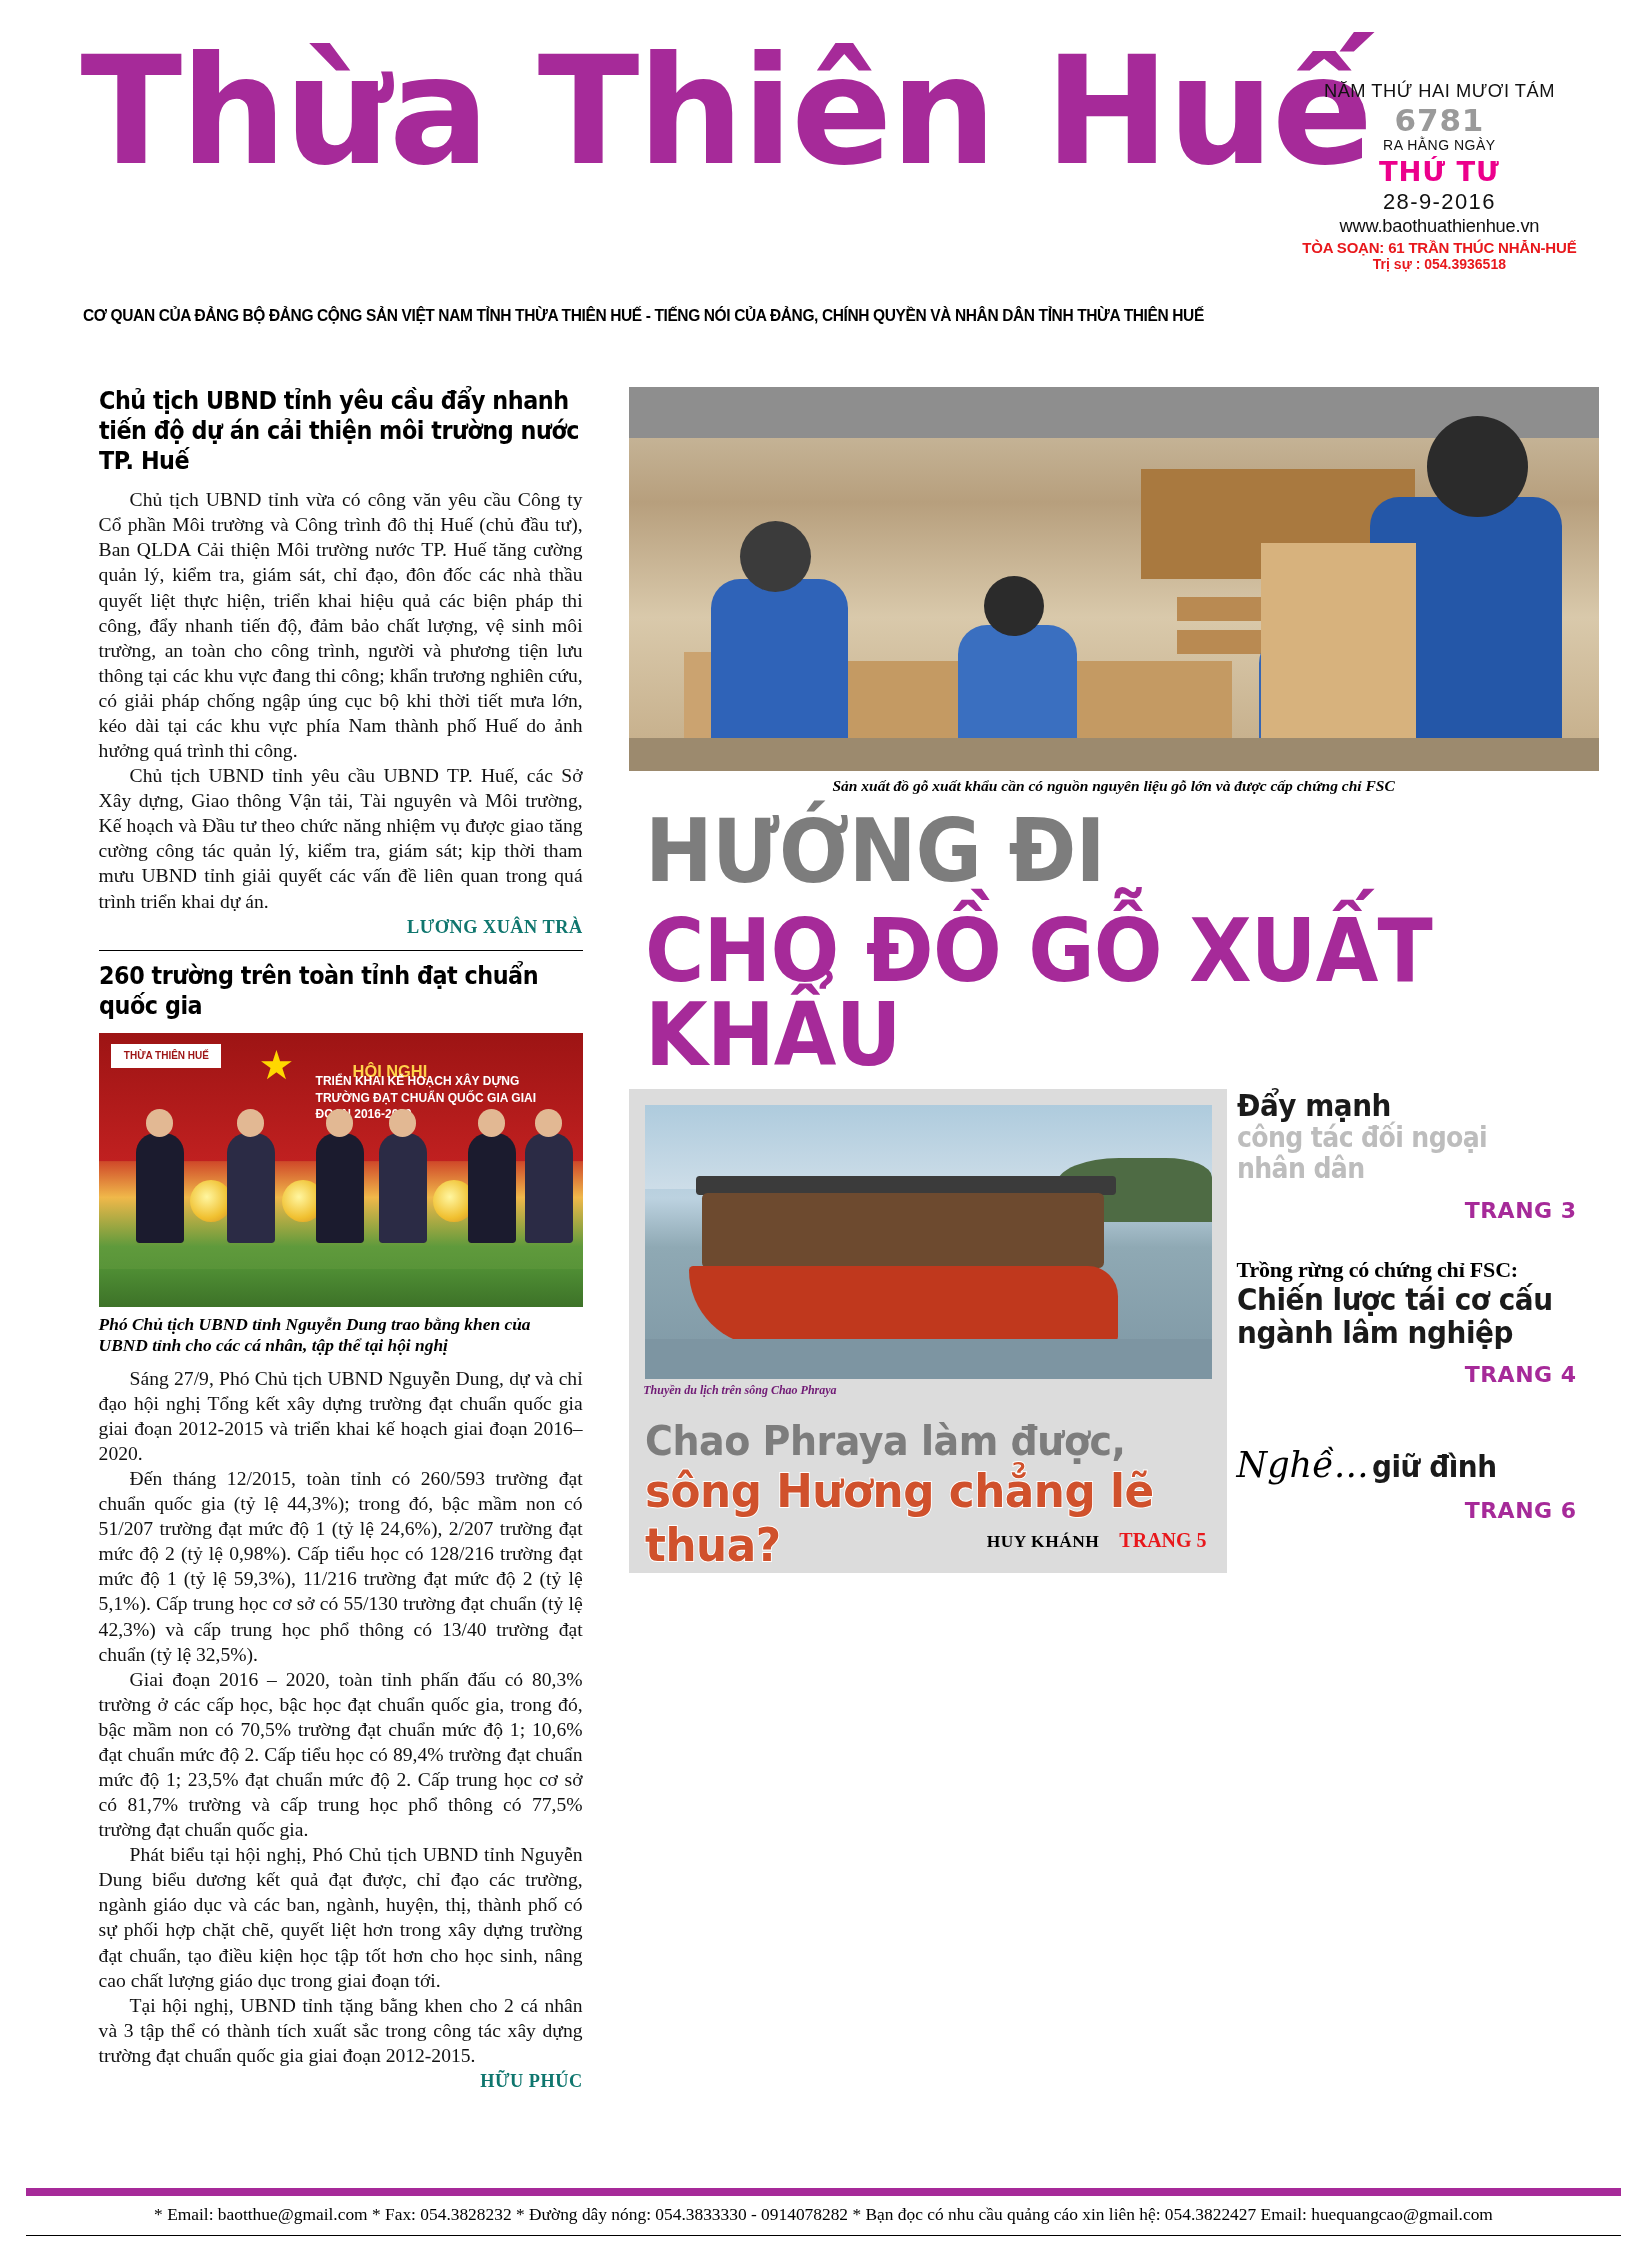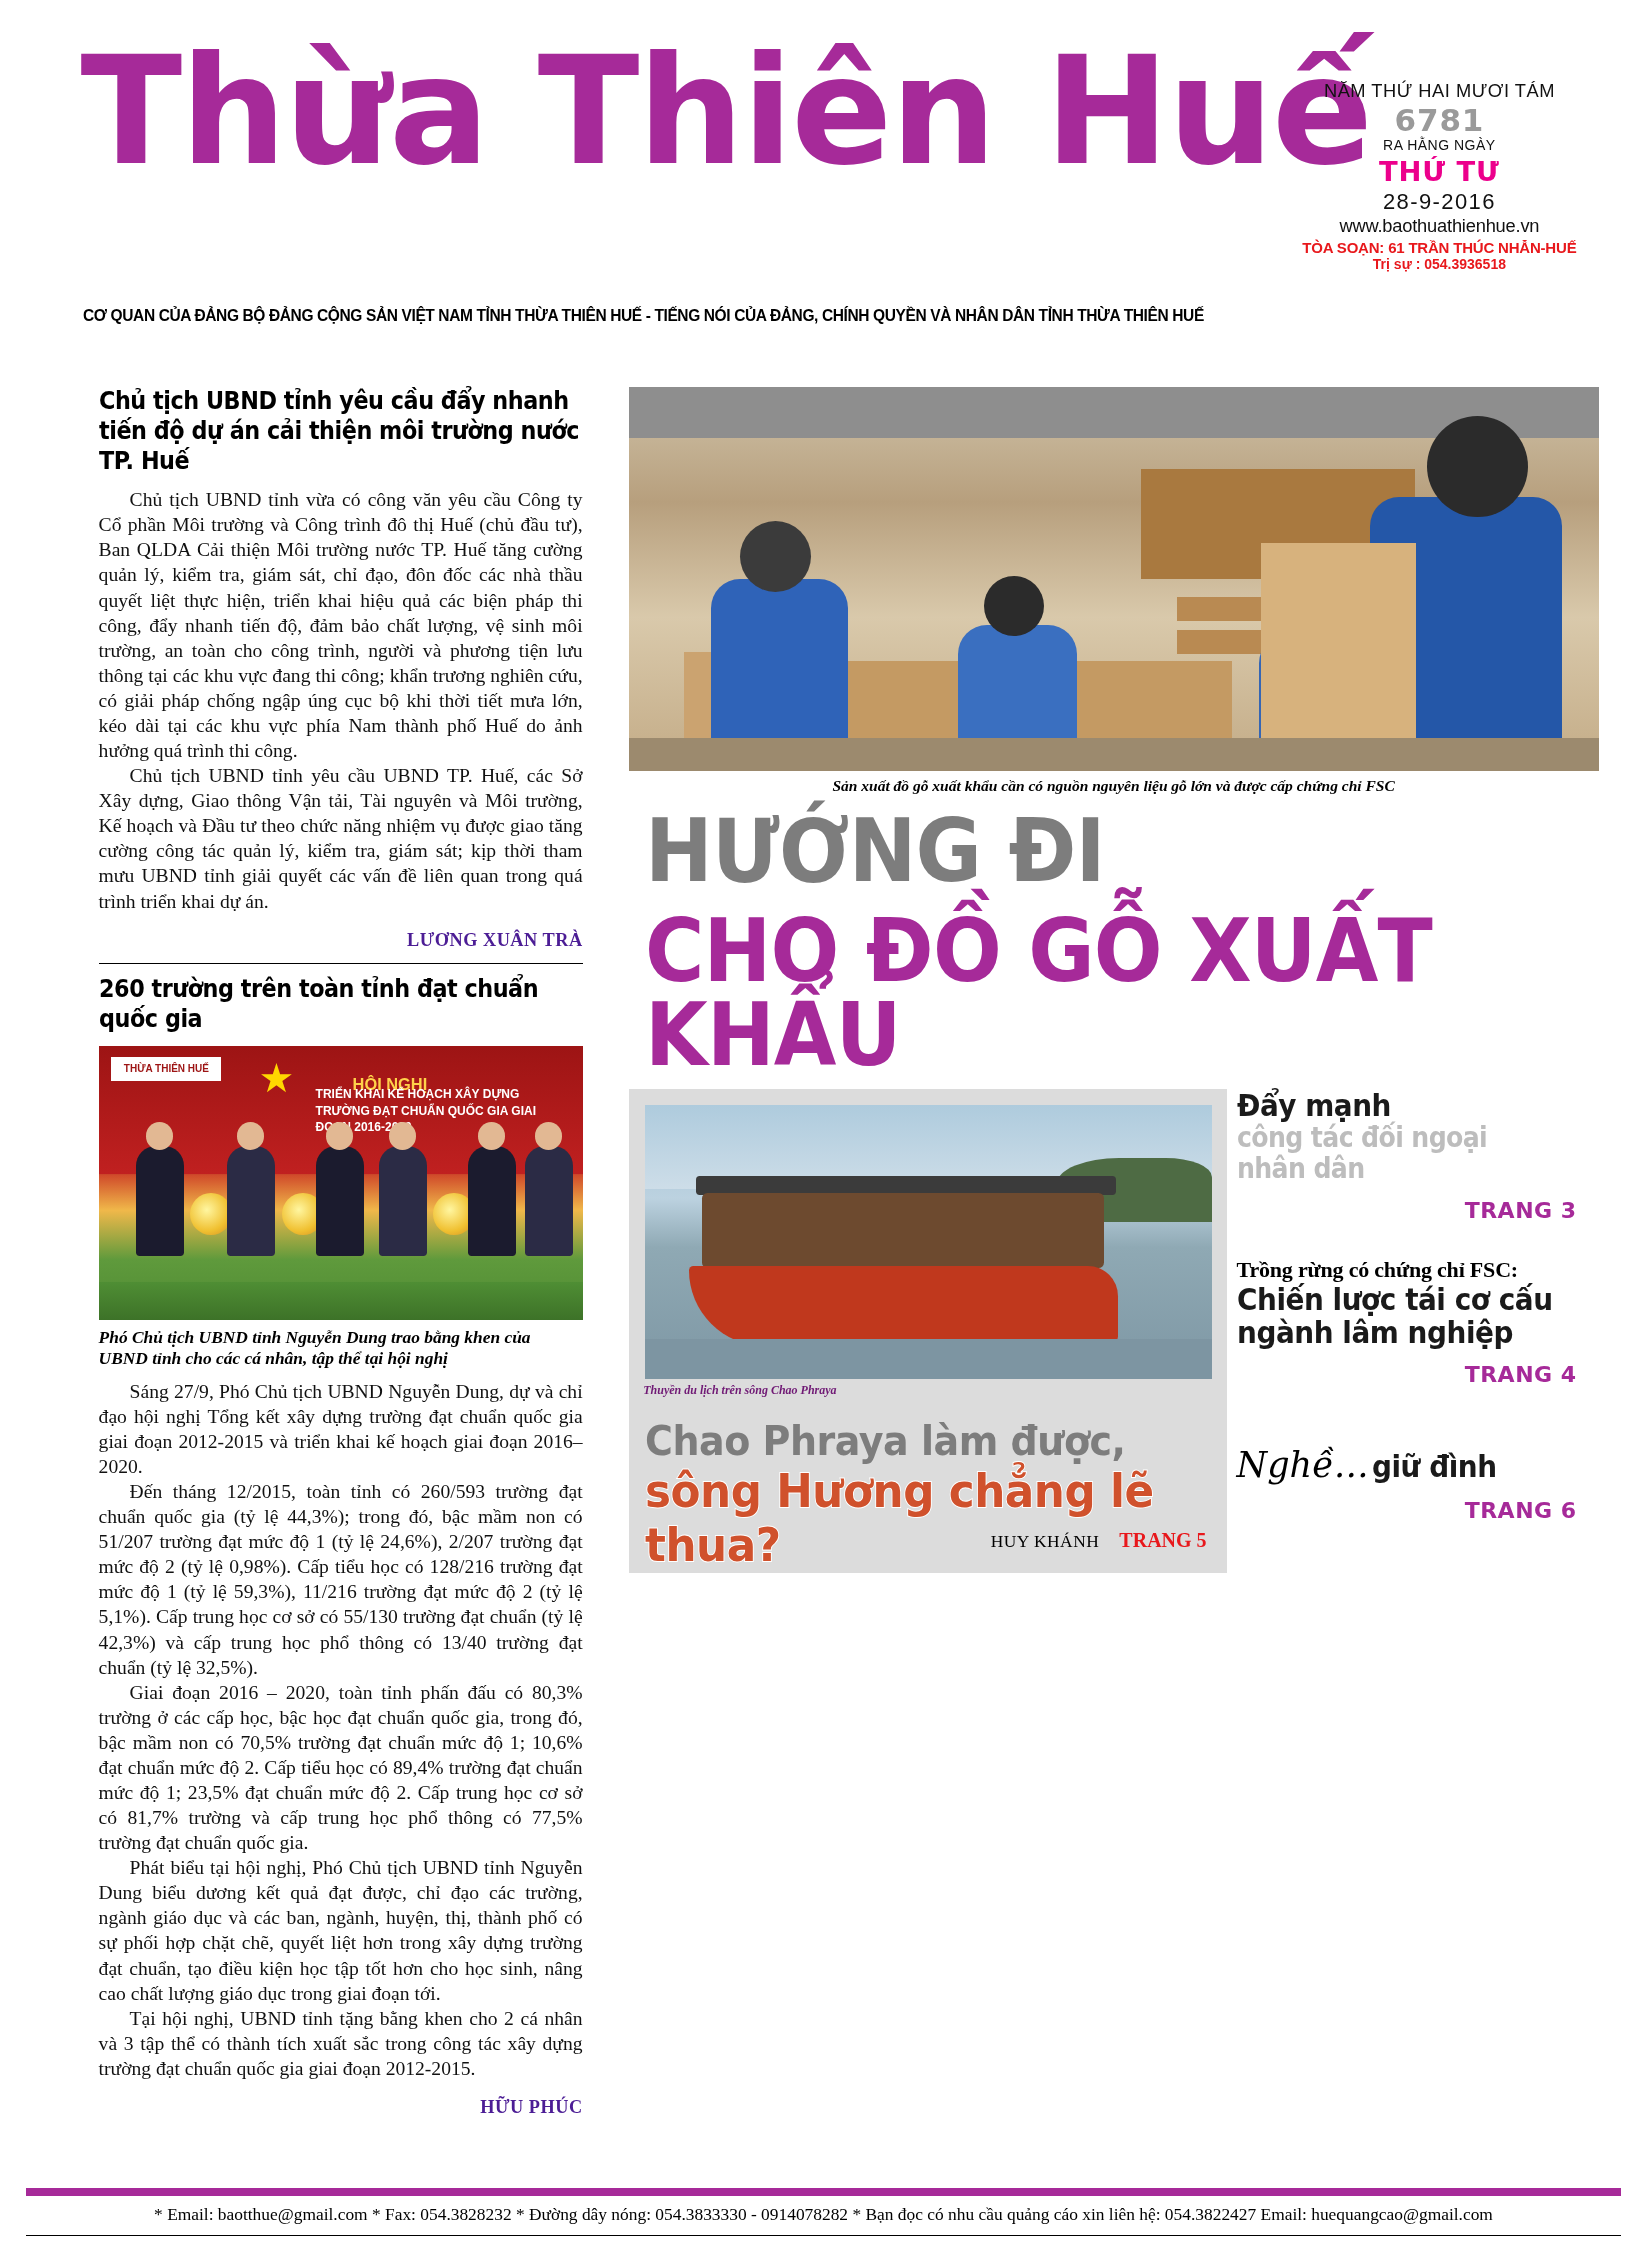--- a/index.html
+++ b/index.html
@@ -92,22 +92,22 @@
     text-indent:31px;
     color:#111;
     hyphens:none;
   }
   .byline {
     text-align:right;
     font-family:"Liberation Serif", serif;
     font-weight:bold;
     font-size:18.3px;
     letter-spacing:0.5px;
-    margin-top:16px;
-    color:#4c1d95;
+    margin-top:3px;
+    color:#0f766e;
   }
   .hr-thin { border:0; border-top:0.9px solid #000; margin:12.8px 0 11px; }
 
   
   .photo-conf {
     width:484px; height:274px; margin:9.1px 0 7.3px;
     position:relative; overflow:hidden;
     background:linear-gradient(#8d1c1c 0%, #a32222 46%, #d04a2a 47%, #f0b84a 60%, #5f9a3c 78%, #4f8a33 100%);
   }
   .conf-banner {
@@ -228,21 +228,21 @@
     font-family:"DejaVu Sans", sans-serif; font-weight:bold;
     font-size:46px; color:#d0512c; letter-spacing:-0.5px;
     -webkit-text-stroke:1.8px #ffffff;
     paint-order:stroke fill;
     transform:scaleX(0.95); transform-origin:left top;
   }
   .boat-credit {
     position:absolute; right:20px; top:440px;
     font-family:"Liberation Serif", serif;
   }
-  .boat-credit .au { font-weight:normal; font-size:17.4px; letter-spacing:0.5px; margin-right:16.4px; }
+  .boat-credit .au { font-weight:bold; font-size:17.4px; letter-spacing:0.5px; margin-right:16.4px; }
   .boat-credit .pg { font-weight:bold; font-size:20px; color:#e8181c; }
 
   .teasers { position:absolute; left:608px; top:0; width:340px; }
   .teaser { margin-bottom:9.1px; }
   .t-h-black {
     font-family:"DejaVu Sans", sans-serif; font-weight:bold;
     font-size:30px; color:#1a1a1a; letter-spacing:-0.5px; line-height:1.1;
     transform:scaleX(0.93); transform-origin:left top;
   }
   .t-h-gray {

